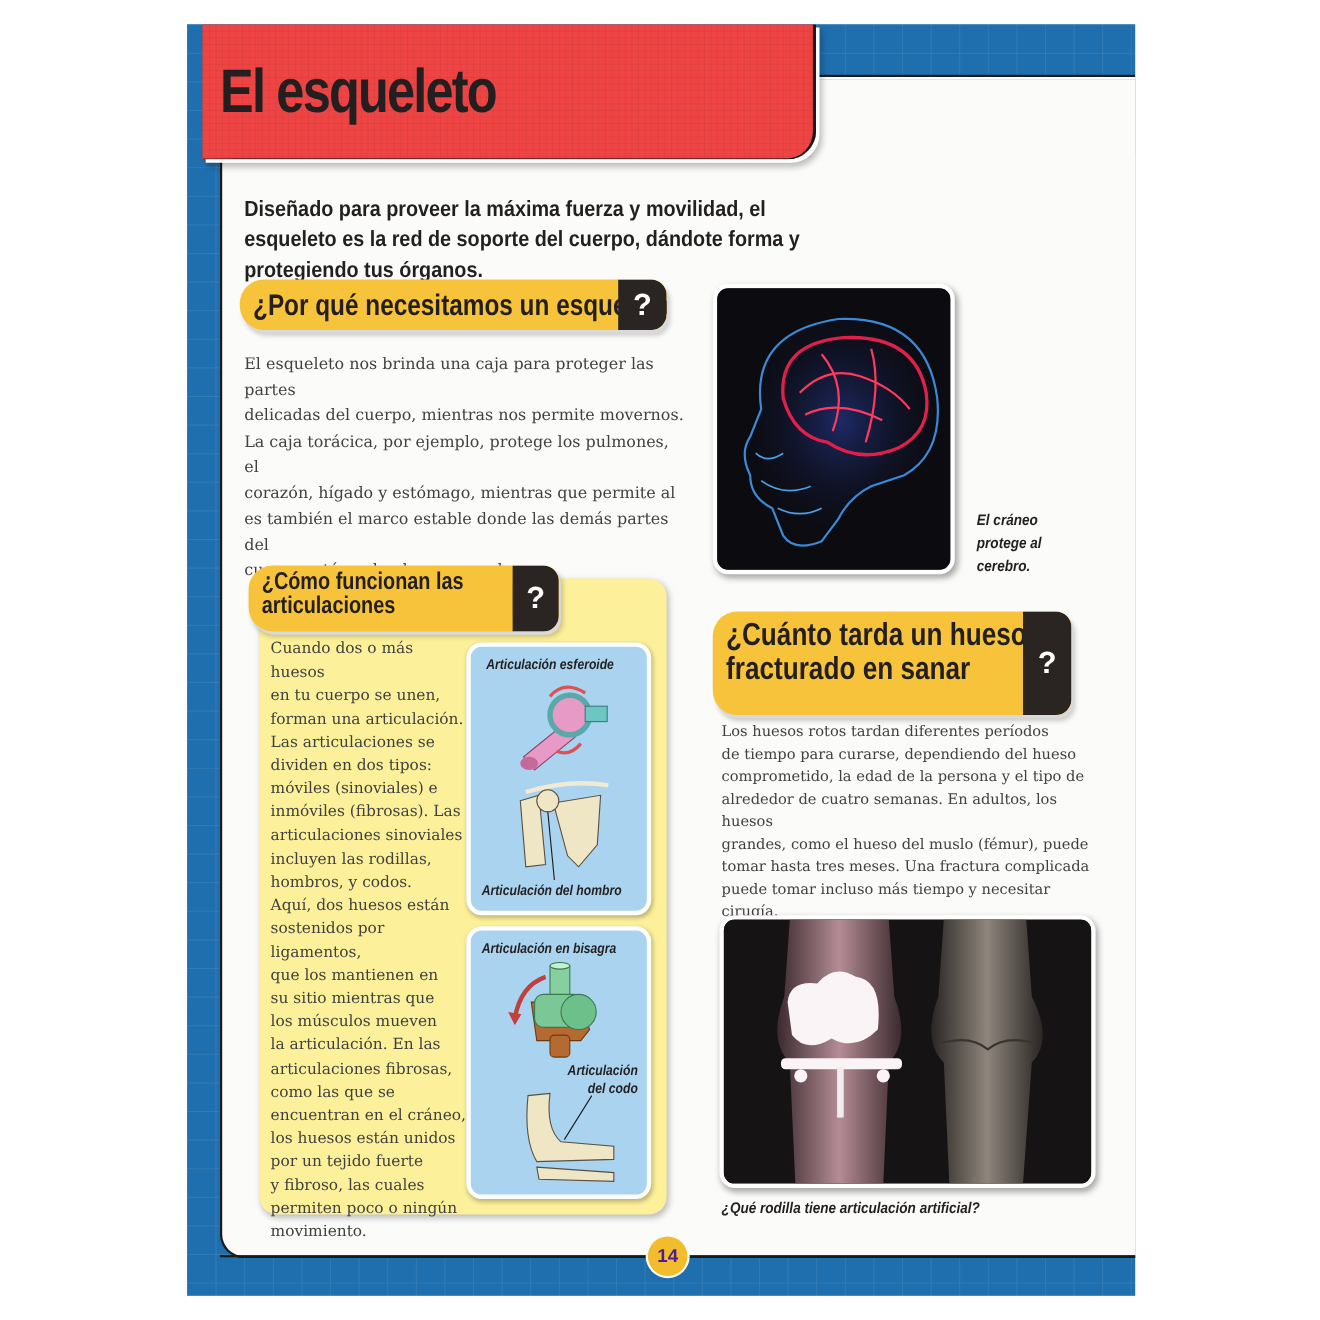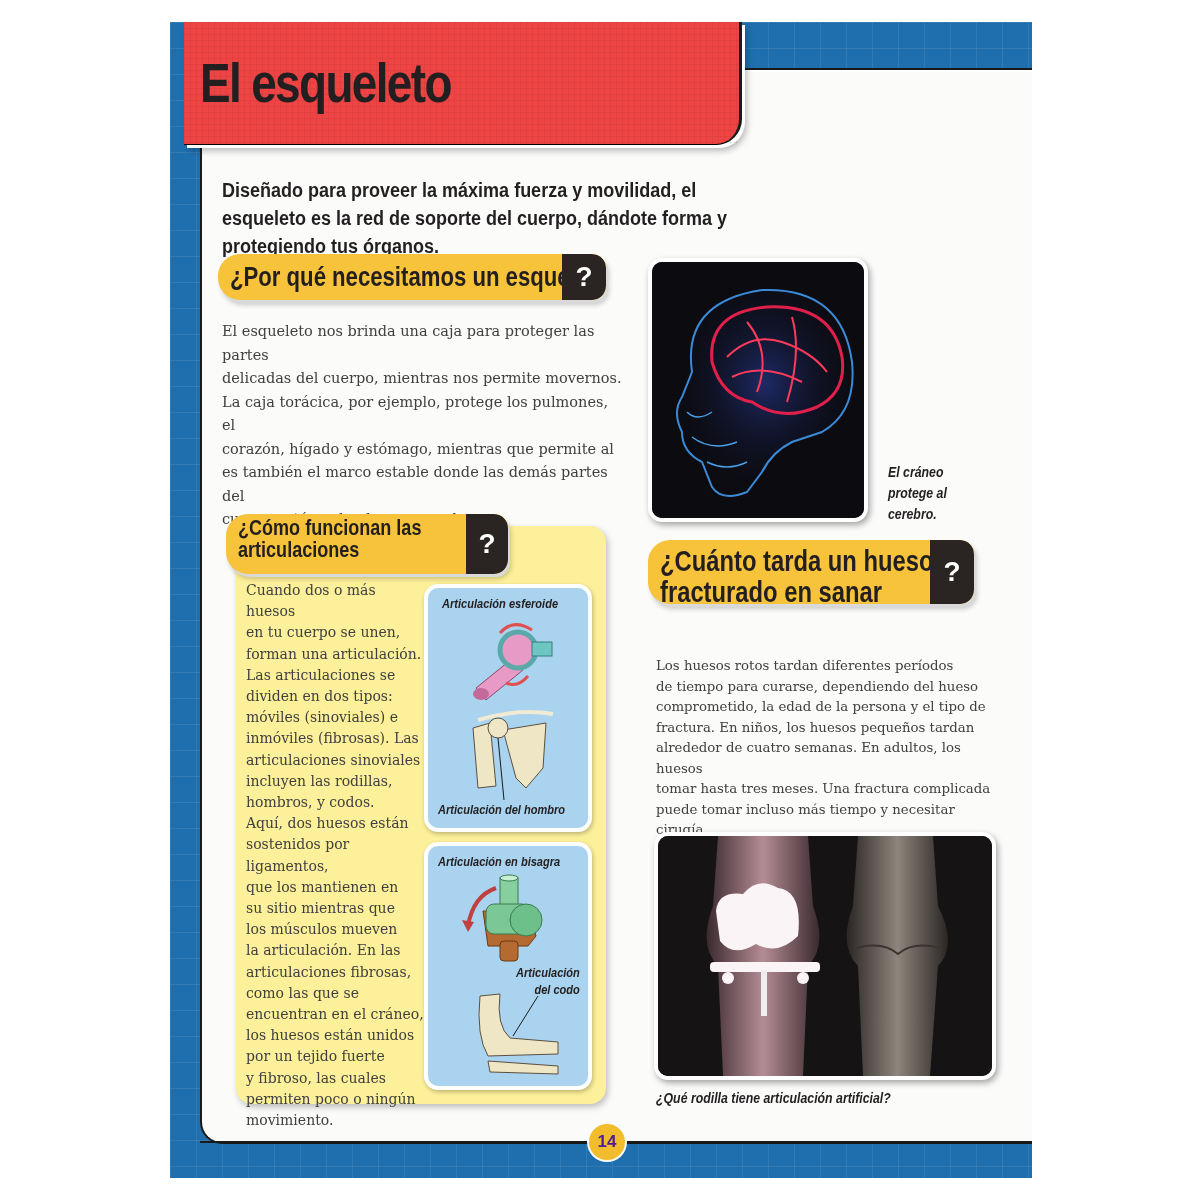--- a/index.html
+++ b/index.html
@@ -157,34 +157,34 @@
     <path d="M52 150 Q48 190 60 210 L130 208 L130 196 L82 192 Q68 180 72 148 Z" fill="#efe6c6" stroke="#5a5040"></path>
     <path d="M60 215 L130 220 L130 228 L62 226 Z" fill="#efe6c6" stroke="#5a5040"></path>
     <line x1="110" y1="150" x2="85" y2="190" stroke="#1a1a1a" stroke-width="1"></line>
   </svg>
   <div class="joint-label" style="left:88px; top:118px; text-align:right; line-height:17px;">
     <div>Articulación</div>
     <div style="padding-left:10px;">del codo</div>
   </div>
 </div>
 
-<div class="q-banner" style="left:648px; top:540px; width:326px; height:64px;">
+<div class="q-banner" style="left:648px; top:556px; width:326px; height:94px;">
   <div class="q-text" style="top:6px; font-size:29px; line-height:31px;">
     <div>¿Cuánto tarda un hueso</div>
     <div>fracturado en sanar</div>
   </div>
   <div class="q-mark" style="width:44px; font-size:28px;">?</div>
 </div>
 
 <div class="body-text" style="left:656px; top:656px; width:350px; font-size:13.3px; line-height:20.5px;">
   <div>Los huesos rotos tardan diferentes períodos</div>
   <div>de tiempo para curarse, dependiendo del hueso</div>
   <div>comprometido, la edad de la persona y el tipo de</div>
-  <div>fractura. En niños, los huesos pequeños tardan</div>
   <div>alrededor de cuatro semanas. En adultos, los huesos</div>
+  <div>grandes, como el hueso del muslo (fémur), puede</div>
   <div>tomar hasta tres meses. Una fractura complicada</div>
   <div>puede tomar incluso más tiempo y necesitar cirugía.</div>
 </div>
 
 <div class="photo" style="left:654px; top:832px; width:334px; height:240px; background:#161314;">
   <svg width="334" height="240" viewBox="0 0 334 240">
     <defs>
       <linearGradient id="bone1" x1="0" x2="1">
         <stop offset="0" stop-color="#3a2a2e"></stop>
           <stop offset="0.5" stop-color="#b58c95"></stop>

